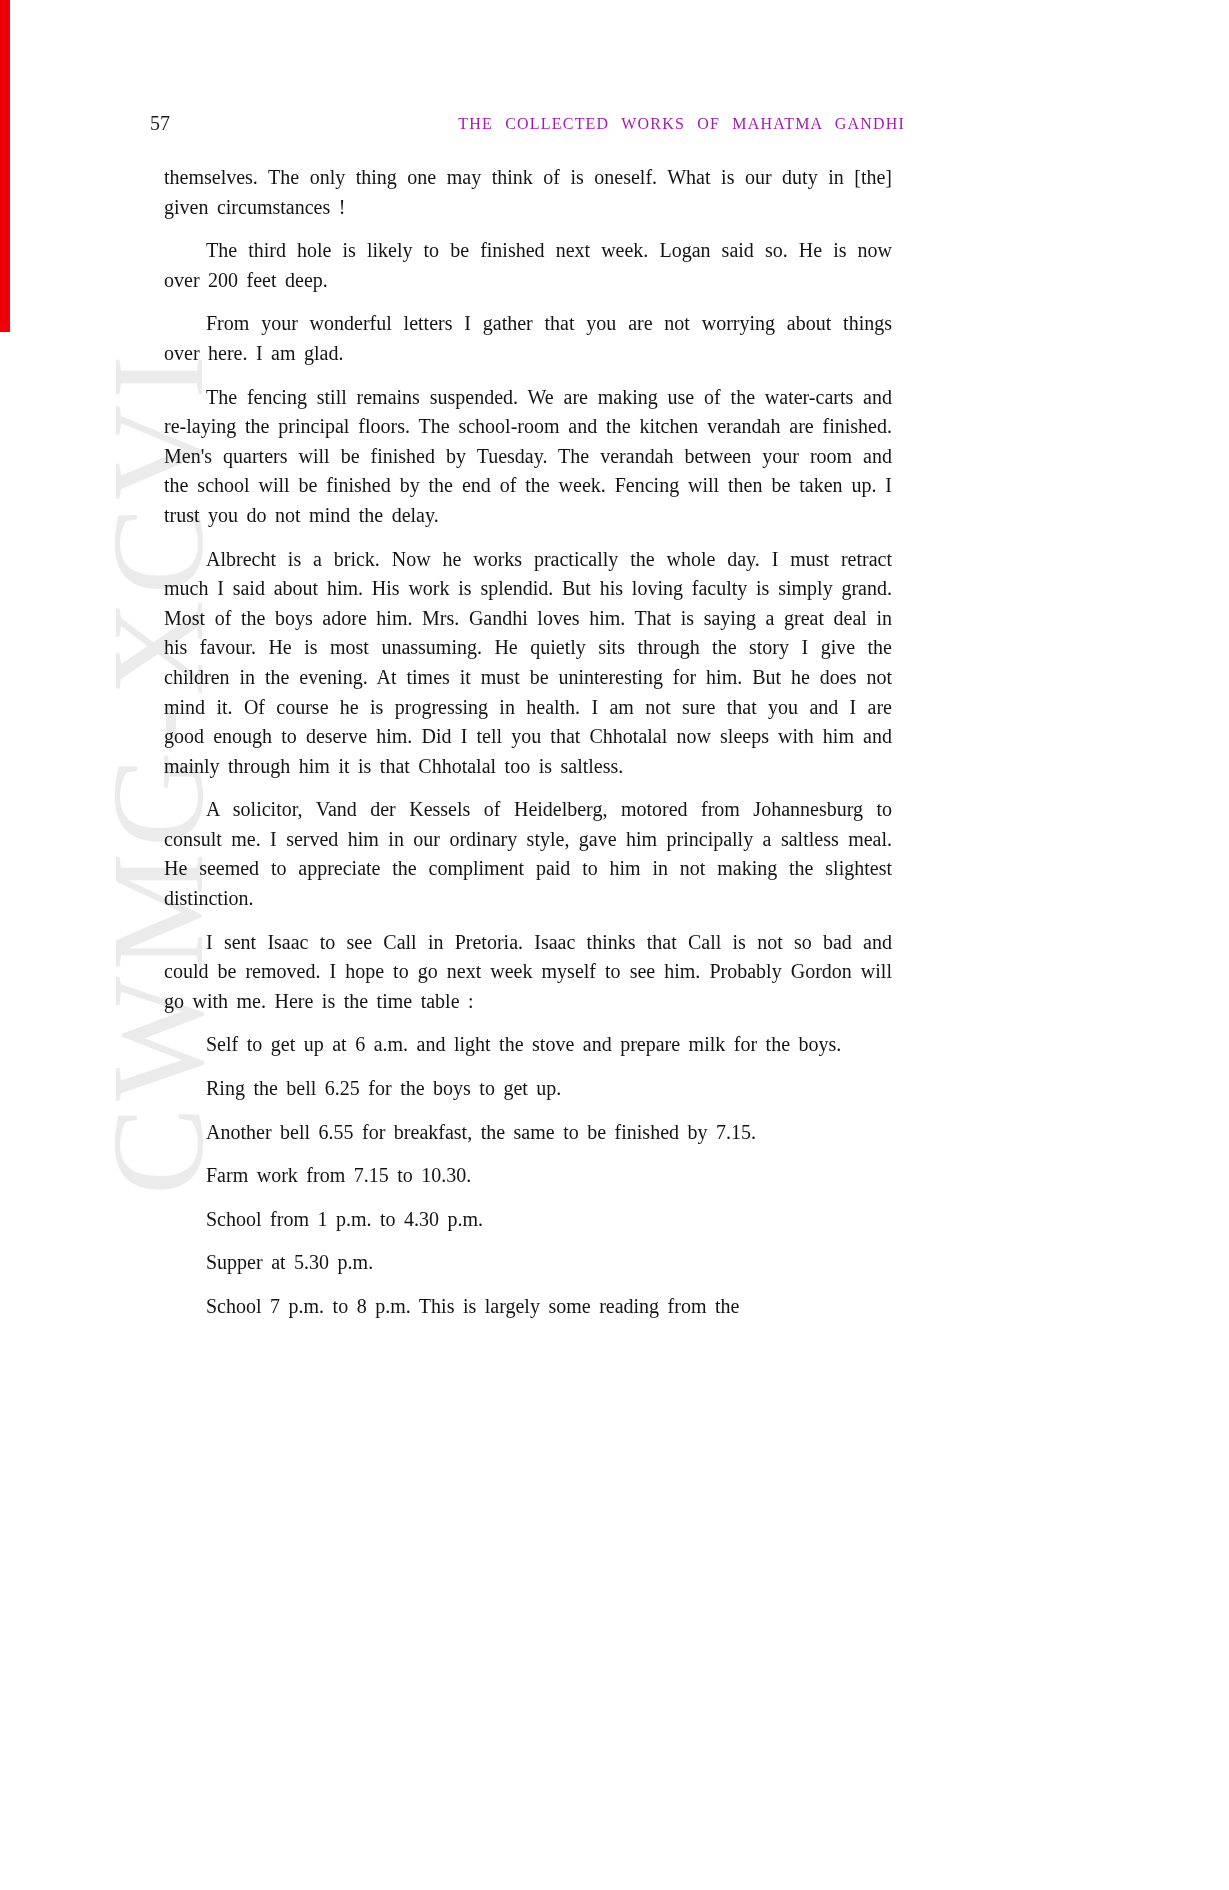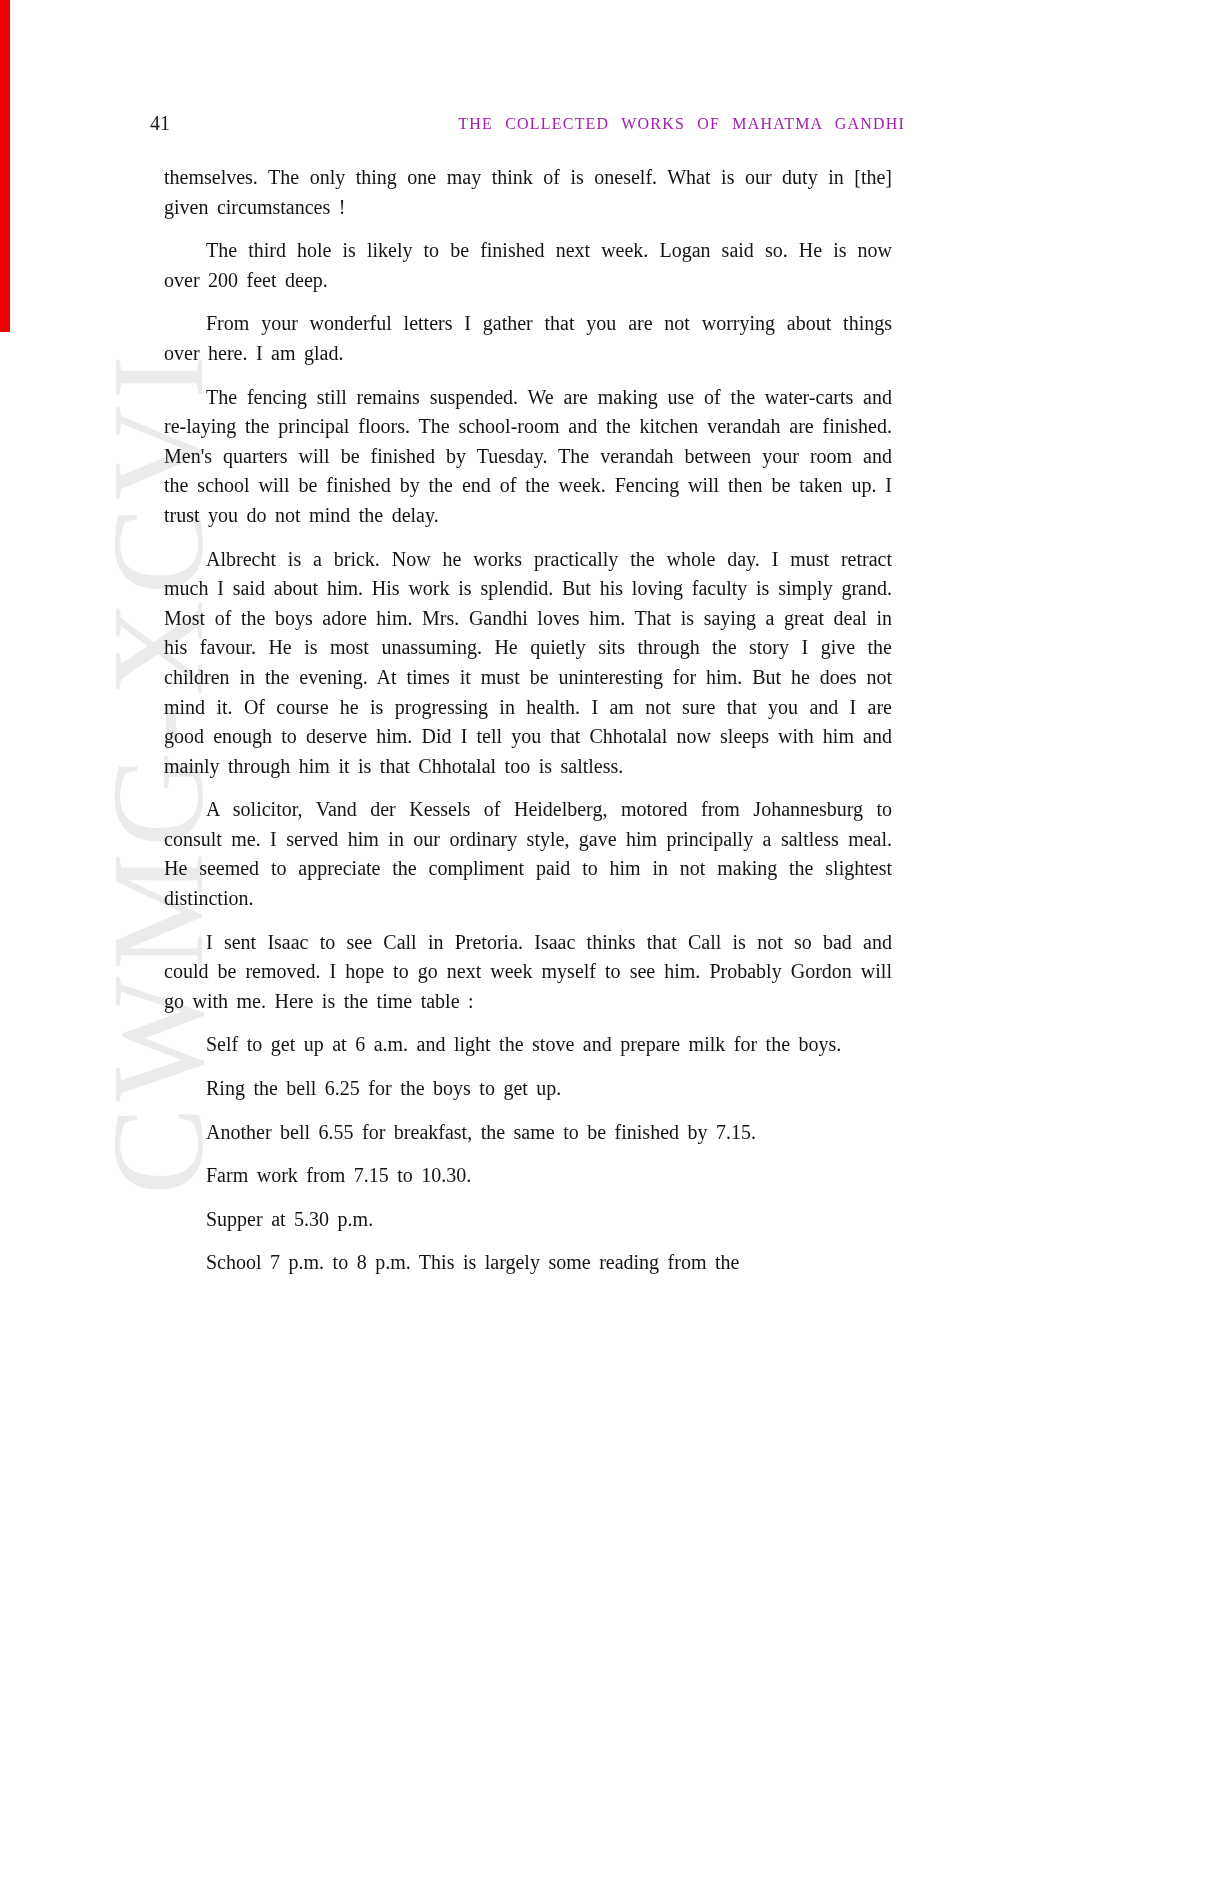--- a/index.html
+++ b/index.html
@@ -85,33 +85,34 @@
 </head>
 <body>
 
 <div class="page">
 
   <div class="red-bar"></div>
 
   <div class="watermark">CWMG-XCVI</div>
 
   <div class="header">
-    <span class="page-number">41</span>
+    <span class="page-number">57</span>
     <span class="running-title">THE COLLECTED WORKS OF MAHATMA GANDHI</span>
   </div>
 
   <div class="body-text">
       <p class="para no-indent">themselves. The only thing one may think of is oneself. What is our duty in [the] given circumstances !</p>
       <p class="para">The third hole is likely to be finished next week. Logan said so. He is now over 200 feet deep.</p>
       <p class="para">From your wonderful letters I gather that you are not worrying about things over here. I am glad.</p>
       <p class="para">The fencing still remains suspended. We are making use of the water-carts and re-laying the principal floors. The school-room and the kitchen verandah are finished. Men's quarters will be finished by Tuesday. The verandah between your room and the school will be finished by the end of the week. Fencing will then be taken up. I trust you do not mind the delay.</p>
       <p class="para">Albrecht is a brick. Now he works practically the whole day. I must retract much I said about him. His work is splendid. But his loving faculty is simply grand. Most of the boys adore him. Mrs. Gandhi loves him. That is saying a great deal in his favour. He is most unassuming. He quietly sits through the story I give the children in the evening. At times it must be uninteresting for him. But he does not mind it. Of course he is progressing in health. I am not sure that you and I are good enough to deserve him. Did I tell you that Chhotalal now sleeps with him and mainly through him it is that Chhotalal too is saltless.</p>
       <p class="para">A solicitor, Vand der Kessels of Heidelberg, motored from Johannesburg to consult me. I served him in our ordinary style, gave him principally a saltless meal. He seemed to appreciate the compliment paid to him in not making the slightest distinction.</p>
       <p class="para">I sent Isaac to see Call in Pretoria. Isaac thinks that Call is not so bad and could be removed. I hope to go next week myself to see him. Probably Gordon will go with me. Here is the time table :</p>
       <p class="para">Self to get up at 6 a.m. and light the stove and prepare milk for the boys.</p>
       <p class="para">Ring the bell 6.25 for the boys to get up.</p>
       <p class="para">Another bell 6.55 for breakfast, the same to be finished by 7.15.</p>
       <p class="para">Farm work from 7.15 to 10.30.</p>
+      <p class="para">School from 1 p.m. to 4.30 p.m.</p>
       <p class="para">Supper at 5.30 p.m.</p>
       <p class="para">School 7 p.m. to 8 p.m. This is largely some reading from the</p>
     </div>
 
 </div>
 
 </body></html>

